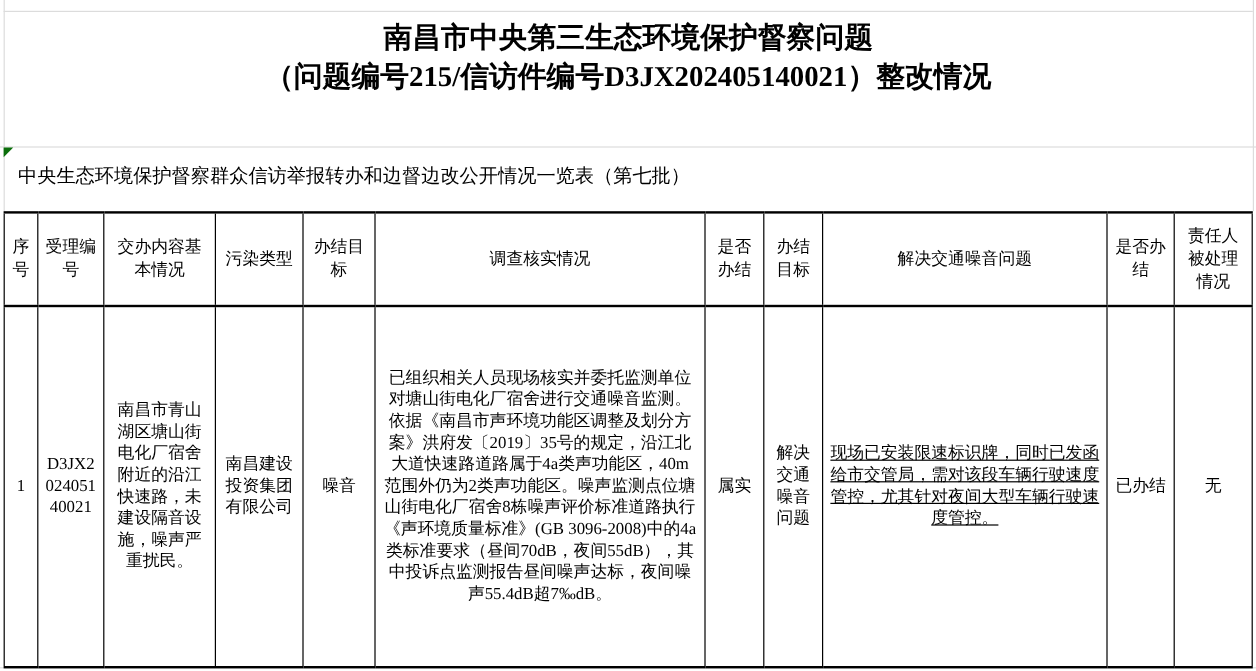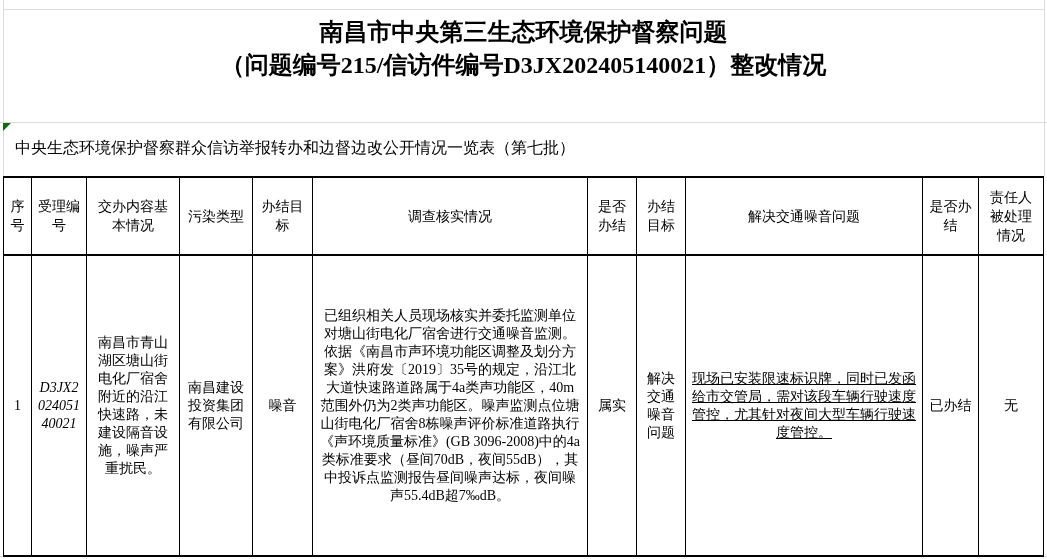--- a/index.html
+++ b/index.html
@@ -65,21 +65,21 @@
   .c-cont  { width: 93px; }
   .c-reg   { width: 73px; }
   .c-poll  { width: 60px; }
   .c-verif { width: 275px; }
   .c-true  { width: 49px; }
   .c-goal  { width: 49px; }
   .c-hand  { width: 237px; }
   .c-close { width: 56px; }
   .c-resp  { width: 65px; }
 
-  td.cell-case-no { word-break: break-all; font-style: italic; }
+  td.cell-case-no { word-break: break-all; }
   td.cell-verification { text-align: left; padding: 2px 10px 2px 5px; }
   td.cell-handling { text-align: center; text-decoration: underline; }
 </style>
 </head>
 <body>
 
 <div class="sheet">
 
   <div class="gridline-h gl-top"></div>
   <div class="gridline-v gl-left"></div>

